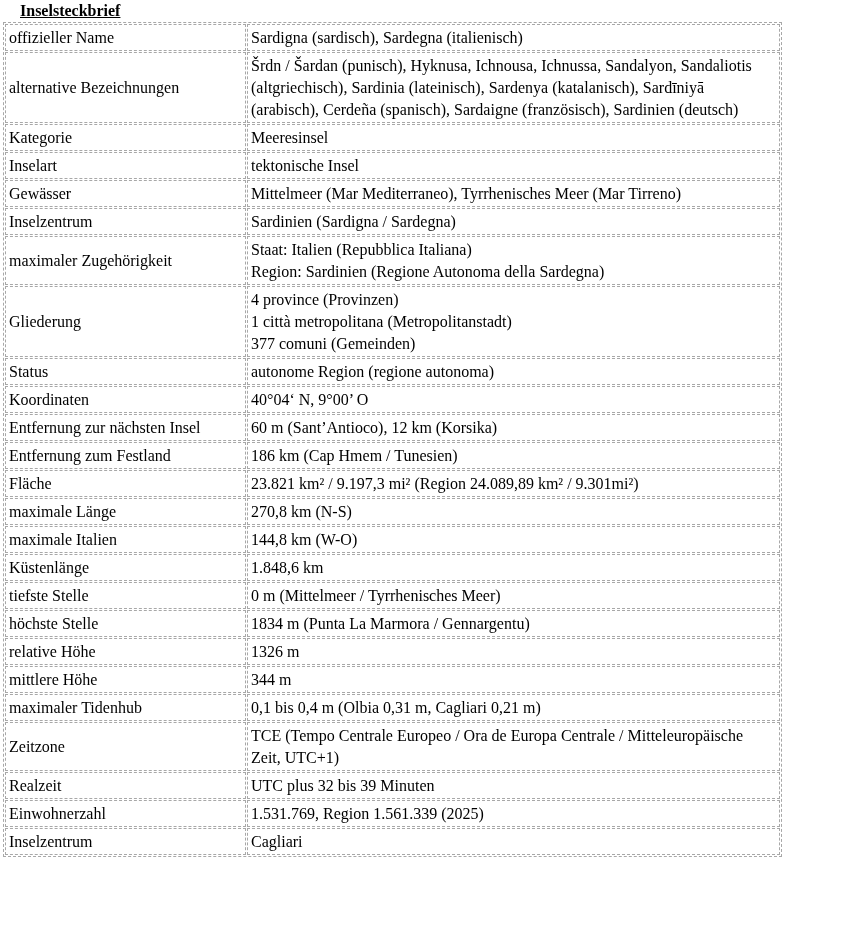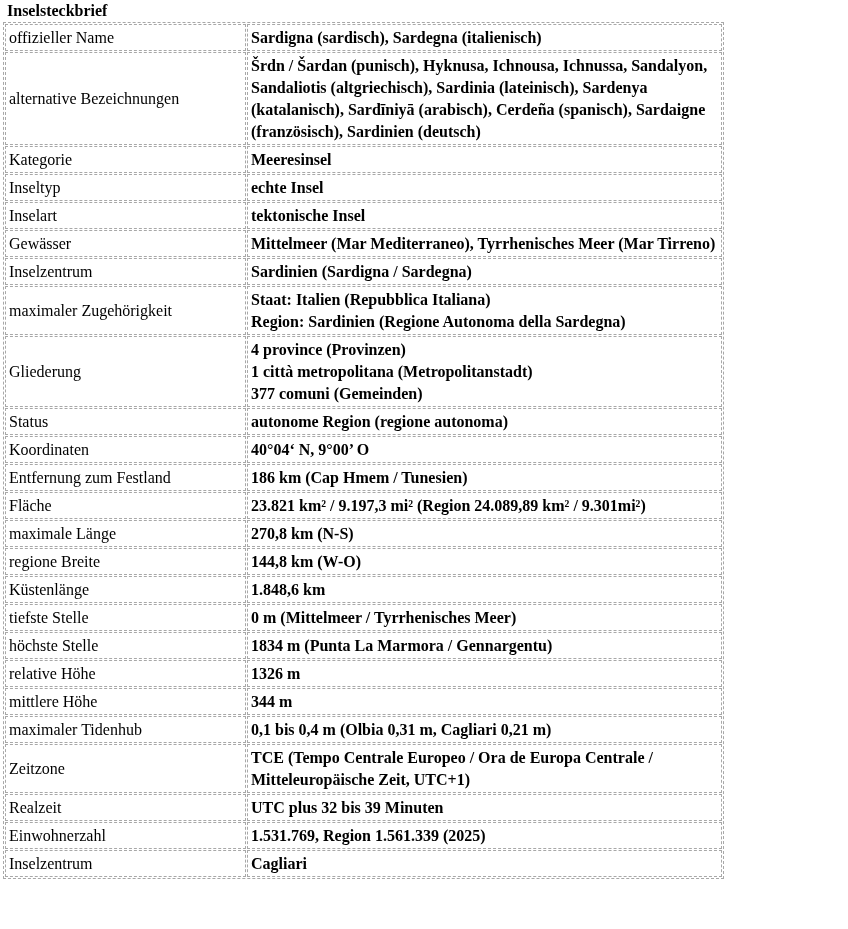--- a/index.html
+++ b/index.html
@@ -9,50 +9,50 @@
     }
     body {
       width: 848px;
       height: 929px;
       overflow: hidden;
       font-family: "Liberation Serif", "DejaVu Serif", serif;
       color: #000000;
     }
     .caption {
       position: absolute;
-      left: 7px;
+      left: 20px;
       top: 1px;
       font-size: 16px;
       font-weight: bold;
       line-height: 19px;
+      text-decoration: underline;
     }
     table.facts {
       position: absolute;
       left: 3px;
       top: 22px;
-      width: 721px;
+      width: 779px;
       border-collapse: separate;
       border-spacing: 1px;
       border: 1px dashed #a8a8a8;
       font-size: 16px;
       line-height: 22px;
     }
     table.facts td {
       border: 1px dashed #a8a8a8;
       padding: 2px 3px 1px 3px;
       vertical-align: middle;
       text-align: left;
     }
     table.facts td.key {
       width: 233px;
       white-space: nowrap;
     }
     table.facts td.val {
       width: auto;
-      font-weight: bold;
     }
     .line {
       display: block;
     }
   </style>
 </head>
 <body>
 
 <div class="caption">Inselsteckbrief</div>
 
@@ -70,26 +70,20 @@
           <span class="line">Šrdn / Šardan (punisch), Hyknusa, Ichnousa, Ichnussa, Sandalyon, Sandaliotis (altgriechisch), Sardinia (lateinisch), Sardenya (katalanisch), Sardīniyā (arabisch), Cerdeña (spanisch), Sardaigne (französisch), Sardinien (deutsch)</span>
         </td>
   </tr>
       <tr>
     <td class="key">Kategorie</td>
     <td class="val">
           <span class="line">Meeresinsel</span>
         </td>
   </tr>
       <tr>
-    <td class="key">Inseltyp</td>
-    <td class="val">
-          <span class="line">echte Insel</span>
-        </td>
-  </tr>
-      <tr>
     <td class="key">Inselart</td>
     <td class="val">
           <span class="line">tektonische Insel</span>
         </td>
   </tr>
       <tr>
     <td class="key">Gewässer</td>
     <td class="val">
           <span class="line">Mittelmeer (Mar Mediterraneo), Tyrrhenisches Meer (Mar Tirreno)</span>
         </td>
@@ -121,39 +115,45 @@
           <span class="line">autonome Region (regione autonoma)</span>
         </td>
   </tr>
       <tr>
     <td class="key">Koordinaten</td>
     <td class="val">
           <span class="line">40°04‘ N, 9°00’ O</span>
         </td>
   </tr>
       <tr>
+    <td class="key">Entfernung zur nächsten Insel</td>
+    <td class="val">
+          <span class="line">60 m (Sant’Antioco), 12 km (Korsika)</span>
+        </td>
+  </tr>
+      <tr>
     <td class="key">Entfernung zum Festland</td>
     <td class="val">
           <span class="line">186 km (Cap Hmem / Tunesien)</span>
         </td>
   </tr>
       <tr>
     <td class="key">Fläche</td>
     <td class="val">
           <span class="line">23.821 km² / 9.197,3 mi² (Region 24.089,89 km² / 9.301mi²)</span>
         </td>
   </tr>
       <tr>
     <td class="key">maximale Länge</td>
     <td class="val">
           <span class="line">270,8 km (N-S)</span>
         </td>
   </tr>
       <tr>
-    <td class="key">regione Breite</td>
+    <td class="key">maximale Italien</td>
     <td class="val">
           <span class="line">144,8 km (W-O)</span>
         </td>
   </tr>
       <tr>
     <td class="key">Küstenlänge</td>
     <td class="val">
           <span class="line">1.848,6 km</span>
         </td>
   </tr>

